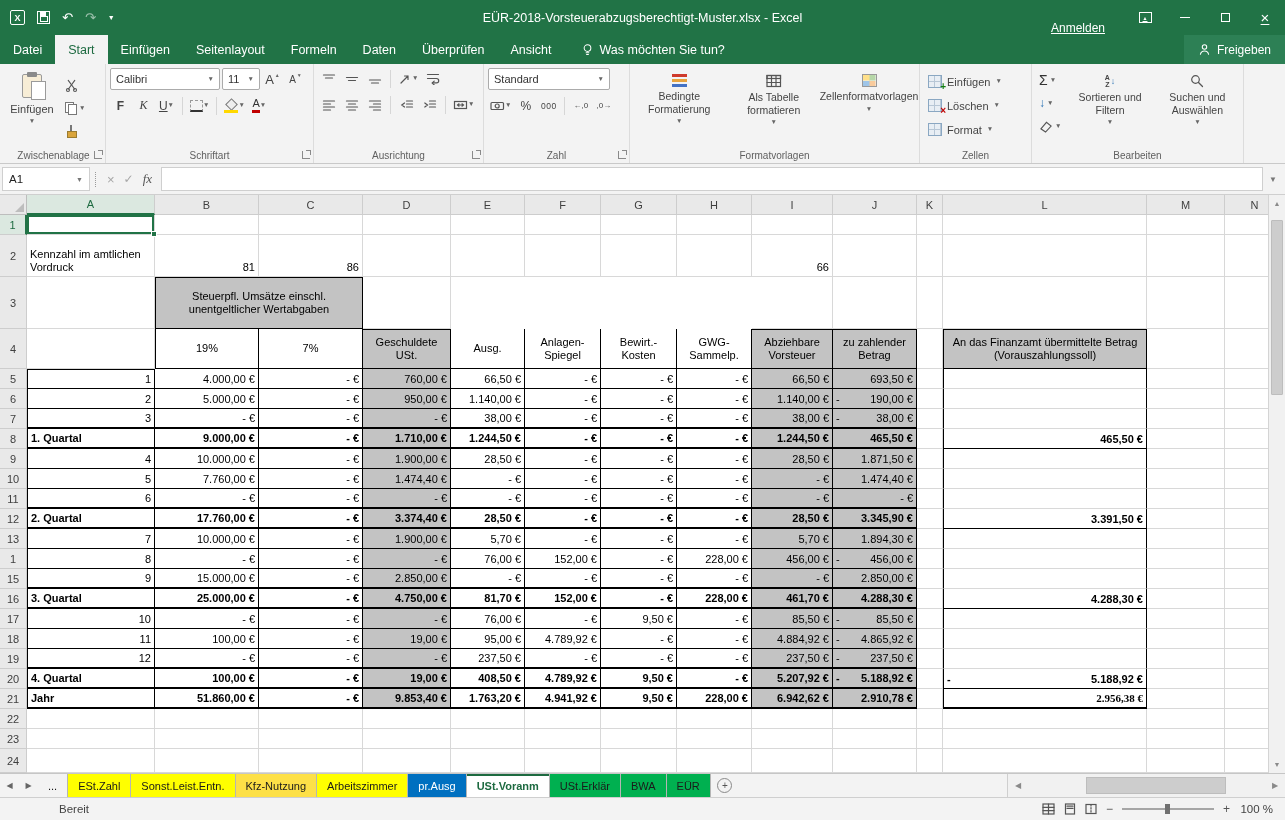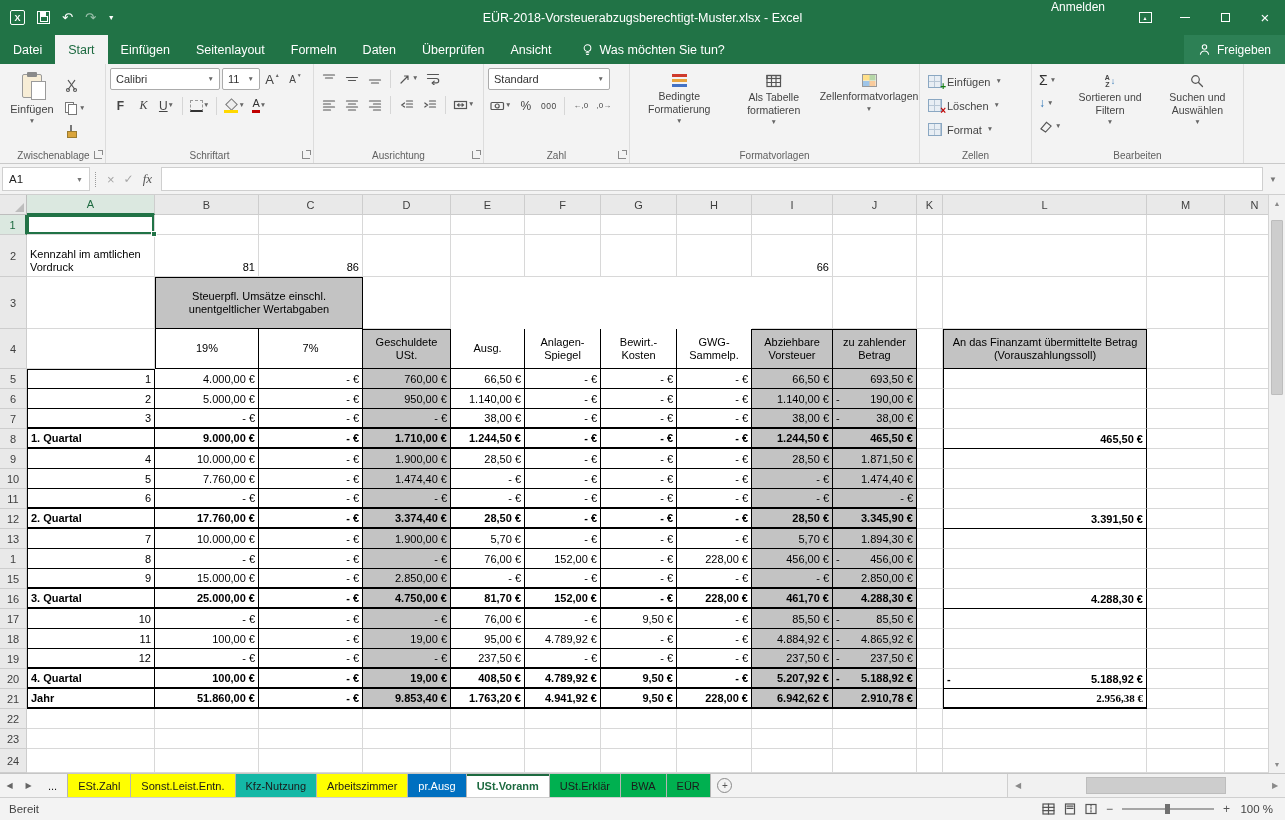--- a/index.html
+++ b/index.html
@@ -10,21 +10,21 @@
   .titlebar{position:absolute;top:0;left:0;right:0;height:35px;background:#217346;display:flex;align-items:center;color:#fff;}
   .qat{display:flex;align-items:center;gap:12px;padding-left:10px;}
   .qat-btn{display:flex;align-items:center;justify-content:center;font-size:13px;color:#fff;}
   .qat-btn.dim{opacity:.55;}
   .app-sq{width:15px;height:15px;border:1.5px solid #fff;border-radius:2px;display:flex;align-items:center;justify-content:center;font-size:9px;font-weight:bold;}
   .save-icon{width:13px;height:13px;border:1.3px solid #fff;position:relative;}
   .save-icon::before{content:'';position:absolute;left:2px;top:0;width:6px;height:4px;background:#fff;}
   .save-icon::after{content:'';position:absolute;left:2px;bottom:1px;width:6px;height:4px;border:1px solid #fff;}
   .qat-caret{font-size:7px;}
   .tb-title{position:absolute;left:50%;transform:translateX(-50%);font-size:12.5px;white-space:nowrap;}
-  .tb-right{margin-left:auto;display:flex;align-items:flex-start;height:100%;}
+  .tb-right{margin-left:auto;display:flex;align-items:flex-end;height:100%;text-decoration:underline;}
   .signin{font-size:12px;margin-right:20px;}
   .tb-btn{width:40px;height:100%;display:flex;align-items:center;justify-content:center;}
   .rdo-icon{width:13px;height:11px;border:1px solid #fff;display:flex;align-items:flex-end;justify-content:center;font-size:5px;padding-bottom:1px;}
   .min-bar{width:10px;height:1px;background:#fff;}
   .max-box{width:9px;height:9px;border:1px solid #fff;}
   .close-x{font-size:15px;}
 
   
   .tabrow{position:absolute;top:35px;left:0;right:0;height:29px;background:#217346;display:flex;align-items:stretch;}
   #rtabs{display:flex;}
@@ -152,21 +152,21 @@
   .stab.active{background:#fff;color:#1d6a40;font-weight:bold;box-shadow:inset 0 2px 0 #1d6a40;}
   .addsheet{width:28px;display:flex;align-items:center;justify-content:center;}
   .plus-circle{width:15px;height:15px;border:1px solid #8a8a8a;border-radius:50%;display:flex;align-items:center;justify-content:center;font-size:10px;color:#555;}
   .hscroll{width:278px;display:flex;align-items:center;background:#f1f1f1;border-left:1px solid #cfcfcf;padding:0 2px;margin-left:4px;flex:none;}
   .hs-btn{font-size:8px;color:#8a8a8a;width:16px;text-align:center;}
   .hs-track{flex:1;position:relative;height:100%;}
   .hs-thumb{position:absolute;left:25%;width:58%;top:3px;bottom:3px;background:#cdcdcd;border:1px solid #bdbdbd;}
 
   
   .statusbar{position:absolute;top:797px;left:0;right:0;height:23px;background:#f3f3f3;border-top:1px solid #cfcfcf;display:flex;align-items:center;font-size:11.5px;color:#444;}
-  .status-text{padding-left:9px;}
+  .status-text{padding-left:22px;margin-left:37px;}
   .sb-right{margin-left:auto;display:flex;align-items:center;gap:9px;padding-right:12px;}
   .viewbtn{display:flex;align-items:center;justify-content:center;}
   .zoom-minus,.zoom-plus{font-size:12px;color:#555;}
   .zoom-slider{width:92px;height:2px;background:#a6a6a6;position:relative;}
   .zs-notch{position:absolute;left:50%;top:-3px;width:1px;height:8px;background:#8a8a8a;}
   .zs-thumb{position:absolute;left:47%;top:-4px;width:5px;height:10px;background:#707070;}
   .zoom-label{min-width:34px;text-align:right;}
 </style>
 </head>
 <body>
@@ -944,21 +944,21 @@
   <span class="vs-btn gi">▼</span>
 </div>
 
 <div class="tabstrip">
   <span class="tnav gi">◀</span>
   <span class="tnav gi">▶</span>
   <div id="stabs">
       <span class="stab">...</span>
       <span class="stab" style="background: rgb(255, 255, 0);">ESt.Zahl</span>
       <span class="stab" style="background: rgb(255, 255, 0);">Sonst.Leist.Entn.</span>
-      <span class="stab" style="background: #14b8a6;">Kfz-Nutzung</span>
+      <span class="stab" style="background: #fde047;">Kfz-Nutzung</span>
       <span class="stab" style="background: rgb(255, 255, 0);">Arbeitszimmer</span>
       <span class="stab" style="background: rgb(0, 112, 192); color: rgb(255, 255, 255);">pr.Ausg</span>
       <span class="stab active">USt.Voranm</span>
       <span class="stab" style="background: rgb(0, 176, 80);">USt.Erklär</span>
       <span class="stab" style="background: rgb(0, 176, 80);">BWA</span>
       <span class="stab" style="background: rgb(0, 176, 80);">EÜR</span>
     </div>
   <span class="addsheet">
       <span class="plus-circle gi">+</span>
     </span>

